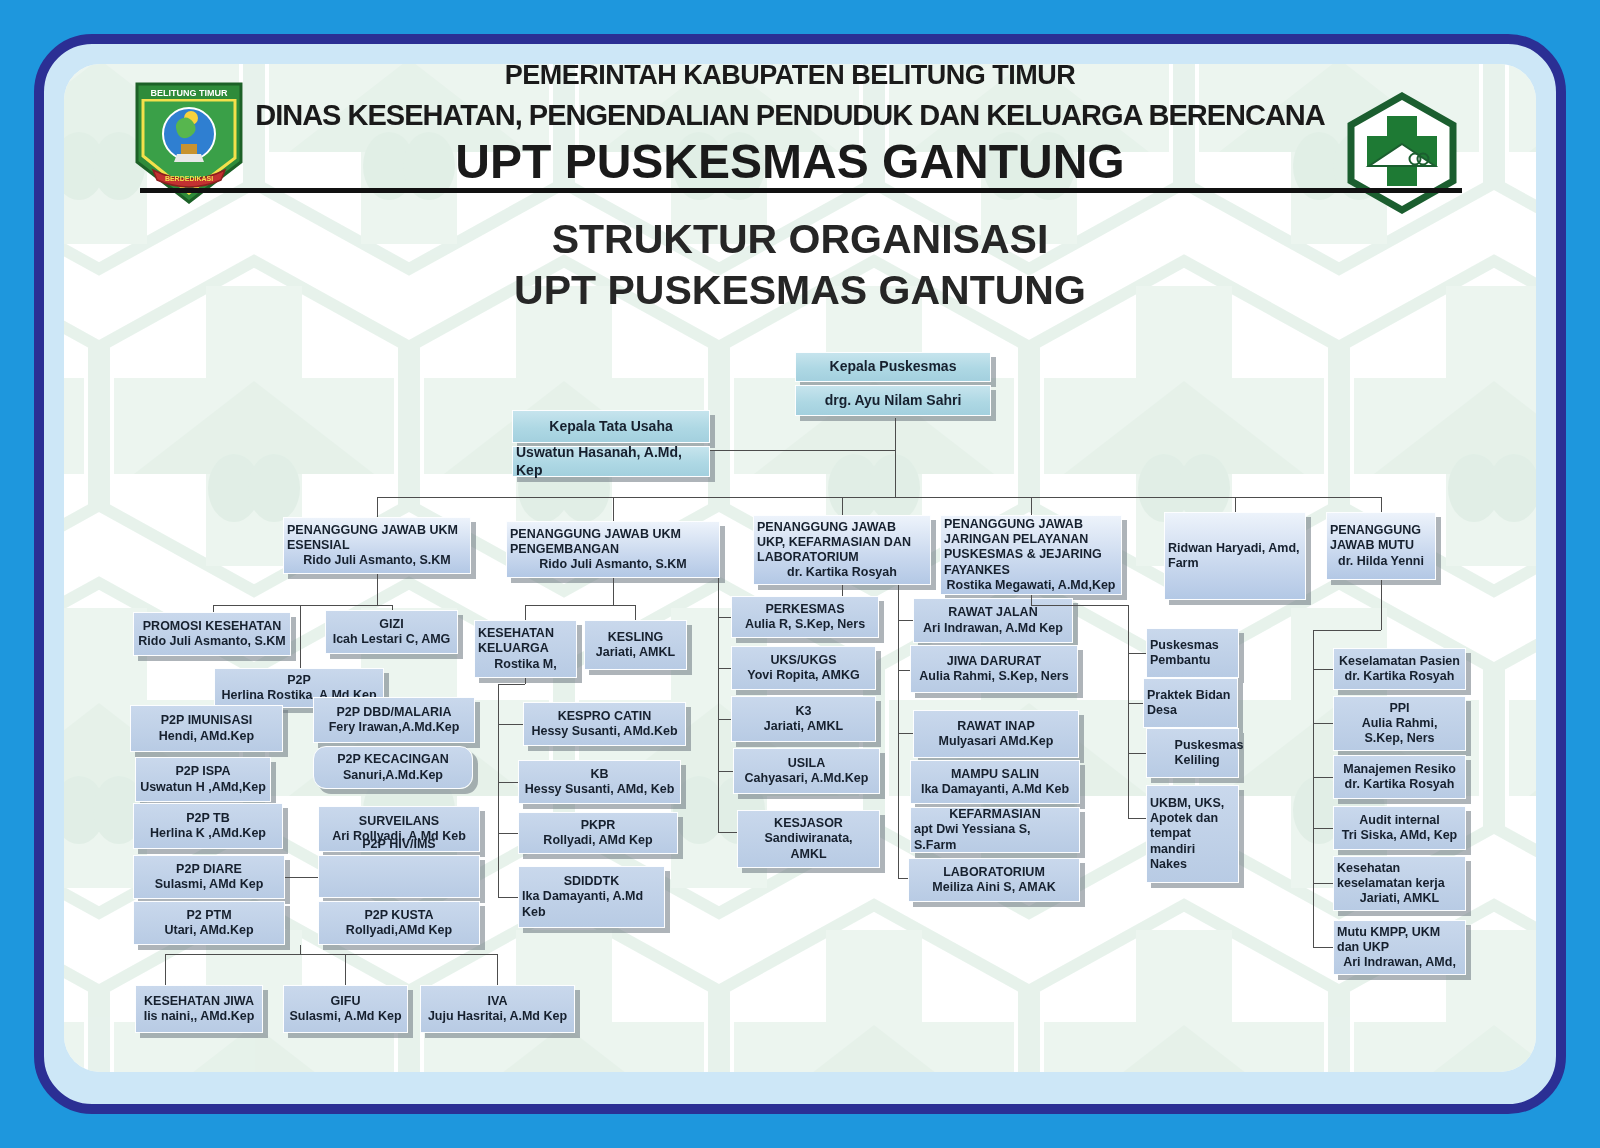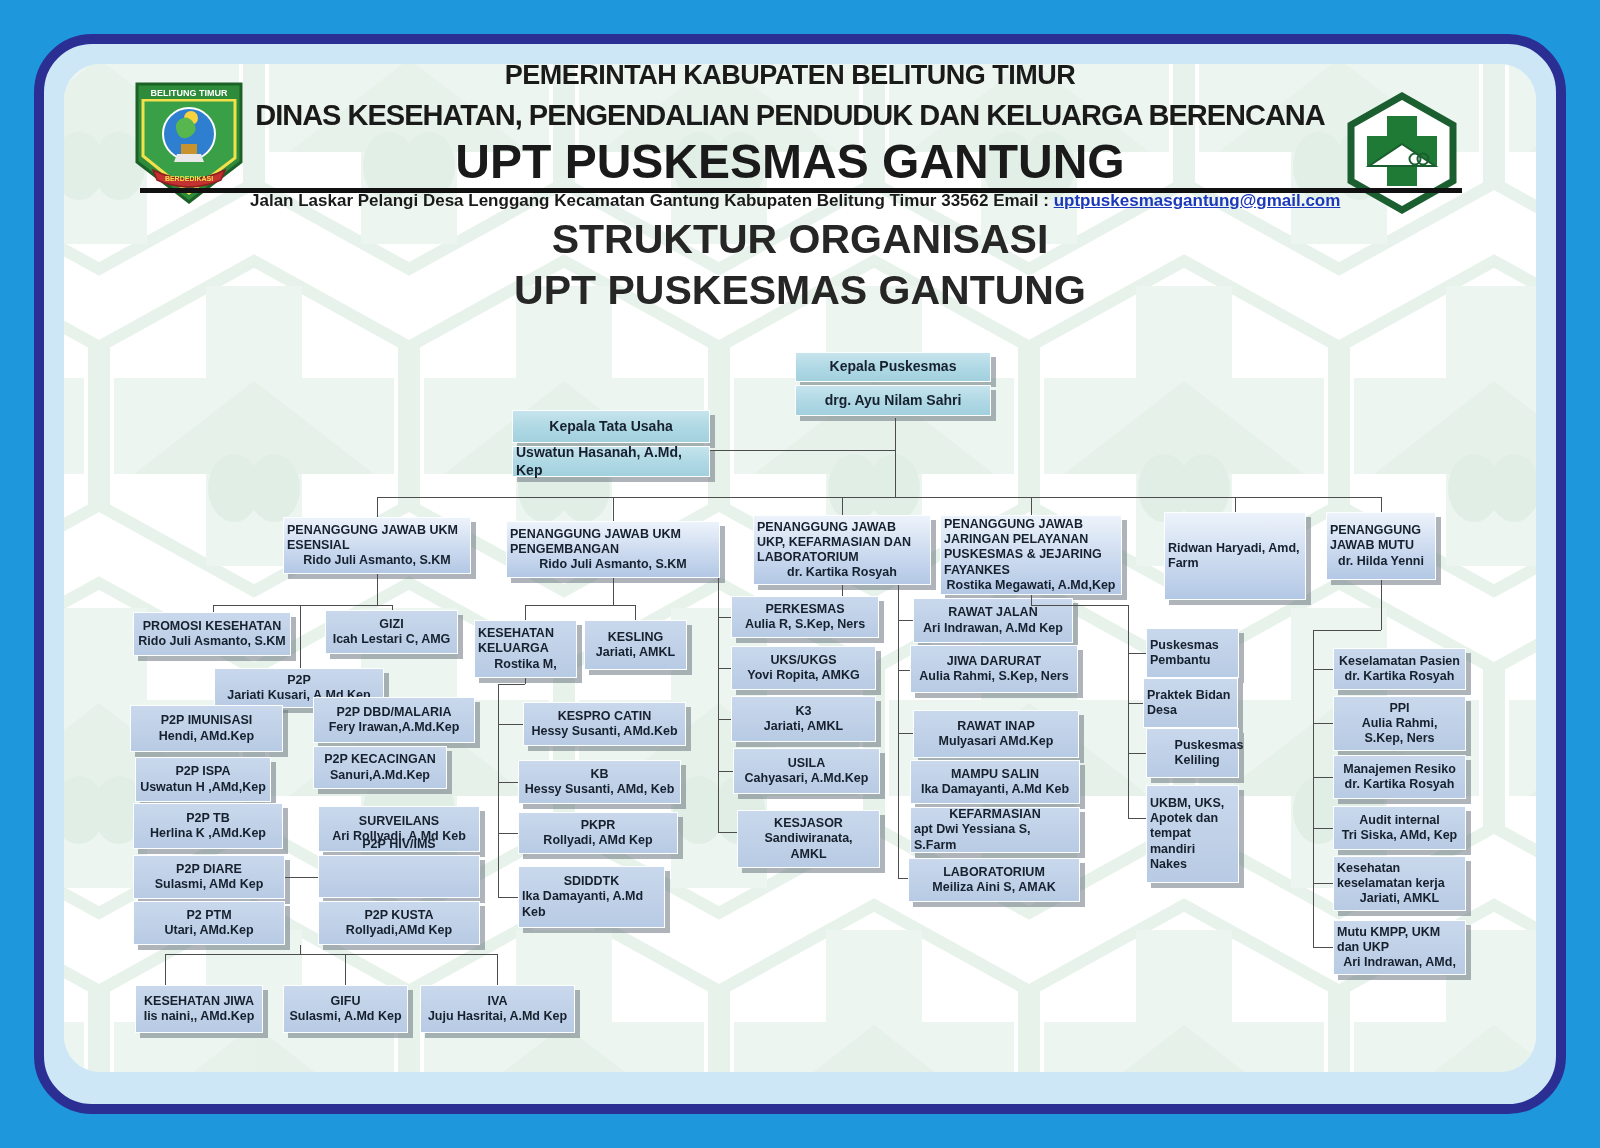--- a/index.html
+++ b/index.html
@@ -273,21 +273,20 @@
     <path d="M44 24 h30 v20 h20 v30 h-20 v20 h-30 v-20 h-20 v-30 h20 Z" fill="#1e7a34"></path>
     <path d="M59 52 L92 74 L26 74 Z" fill="#ffffff" stroke="#1b5e2f" stroke-width="2"></path>
     <circle cx="72" cy="67" r="5.5" fill="none" stroke="#1b5e2f" stroke-width="2"></circle>
     <circle cx="80" cy="67" r="5.5" fill="none" stroke="#1b5e2f" stroke-width="2"></circle>
   </svg>
 
   <div class="hdr-center">
     <div class="hdr-l1">PEMERINTAH KABUPATEN BELITUNG TIMUR</div>
     <div class="hdr-l2">DINAS KESEHATAN, PENGENDALIAN PENDUDUK DAN KELUARGA BERENCANA</div>
     <div class="hdr-l3">UPT PUSKESMAS GANTUNG</div>
-    <div class="hdr-addr"><span>Jalan Laskar Pelangi Desa Lenggang Kecamatan Gantung Kabupaten Belitung Timur 33562 Email : </span><a class="email" href="#">uptpuskesmasgantung@gmail.com</a></div>
   </div>
   <div class="hdr-rule"></div>
 
   <div class="page-title">
     <div>STRUKTUR ORGANISASI</div>
     <div>UPT PUSKESMAS GANTUNG</div>
   </div>
 
   <div id="chart" class="layer">
       <div class="node teal" style="left: 795px; top: 352px; width: 196px; height: 30px;">
@@ -328,35 +327,35 @@
       <div class="node sub" style="left: 133px; top: 612px; width: 158px; height: 44px;">
         <div>PROMOSI KESEHATAN</div>
         <div>Rido Juli Asmanto, S.KM</div>
       </div>
       <div class="node sub" style="left: 325px; top: 610px; width: 133px; height: 44px;">
         <div>GIZI</div>
         <div>Icah Lestari C, AMG</div>
       </div>
       <div class="node sub" style="left: 214px; top: 668px; width: 170px; height: 40px;">
         <div>P2P</div>
-        <div>Jariati Kusari, A.Md.Kep</div>
+        <div>Herlina Rostika, A.Md.Kep</div>
       </div>
       <div class="node sub" style="left: 130px; top: 705px; width: 153px; height: 47px;">
         <div>P2P IMUNISASI</div>
         <div>Hendi, AMd.Kep</div>
       </div>
       <div class="node sub" style="left: 313px; top: 697px; width: 162px; height: 46px;">
         <div>P2P DBD/MALARIA</div>
         <div>Fery Irawan,A.Md.Kep</div>
       </div>
       <div class="node sub" style="left: 135px; top: 757px; width: 136px; height: 45px;">
         <div>P2P  ISPA</div>
         <div>Uswatun H ,AMd,Kep</div>
       </div>
-      <div class="node sub" style="left: 313px; top: 746px; width: 134px; height: 43px;">
+      <div class="node sub" style="left: 313px; top: 746px; width: 160px; height: 43px; border-radius: 13px;">
         <div>P2P  KECACINGAN</div>
         <div>Sanuri,A.Md.Kep</div>
       </div>
       <div class="node sub" style="left: 133px; top: 803px; width: 150px; height: 46px;">
         <div>P2P TB</div>
         <div>Herlina K ,AMd.Kep</div>
       </div>
       <div class="node sub" style="left: 318px; top: 806px; width: 162px; height: 46px;">
         <div>SURVEILANS</div>
         <div>Ari Rollyadi, A.Md Keb</div>

